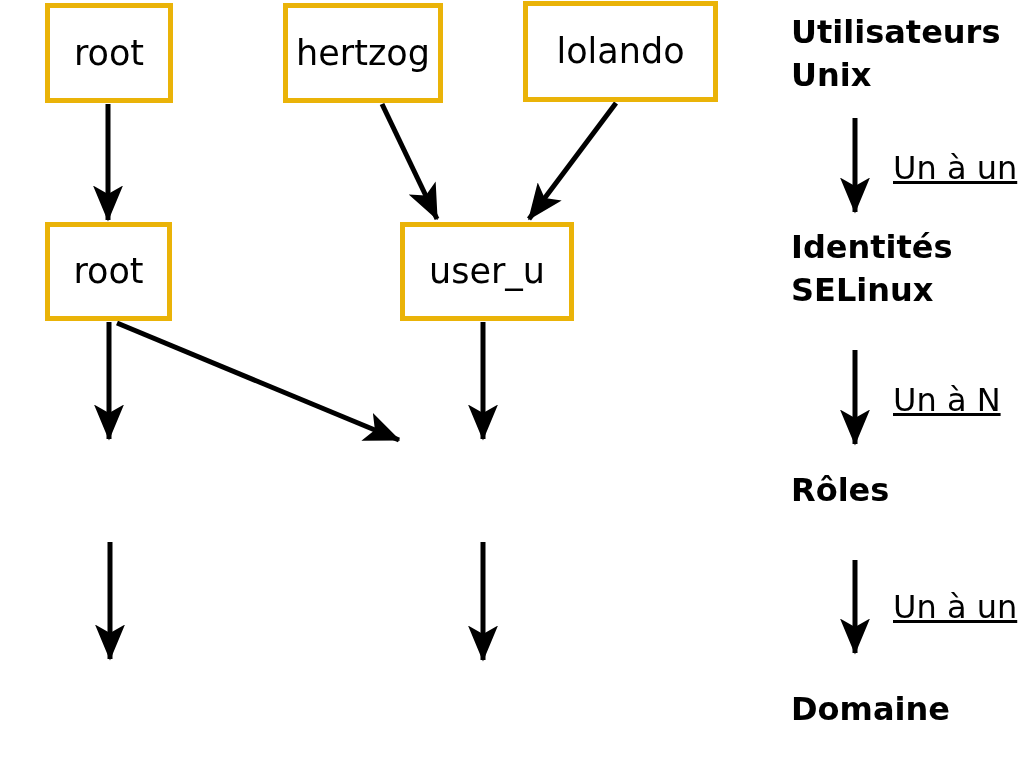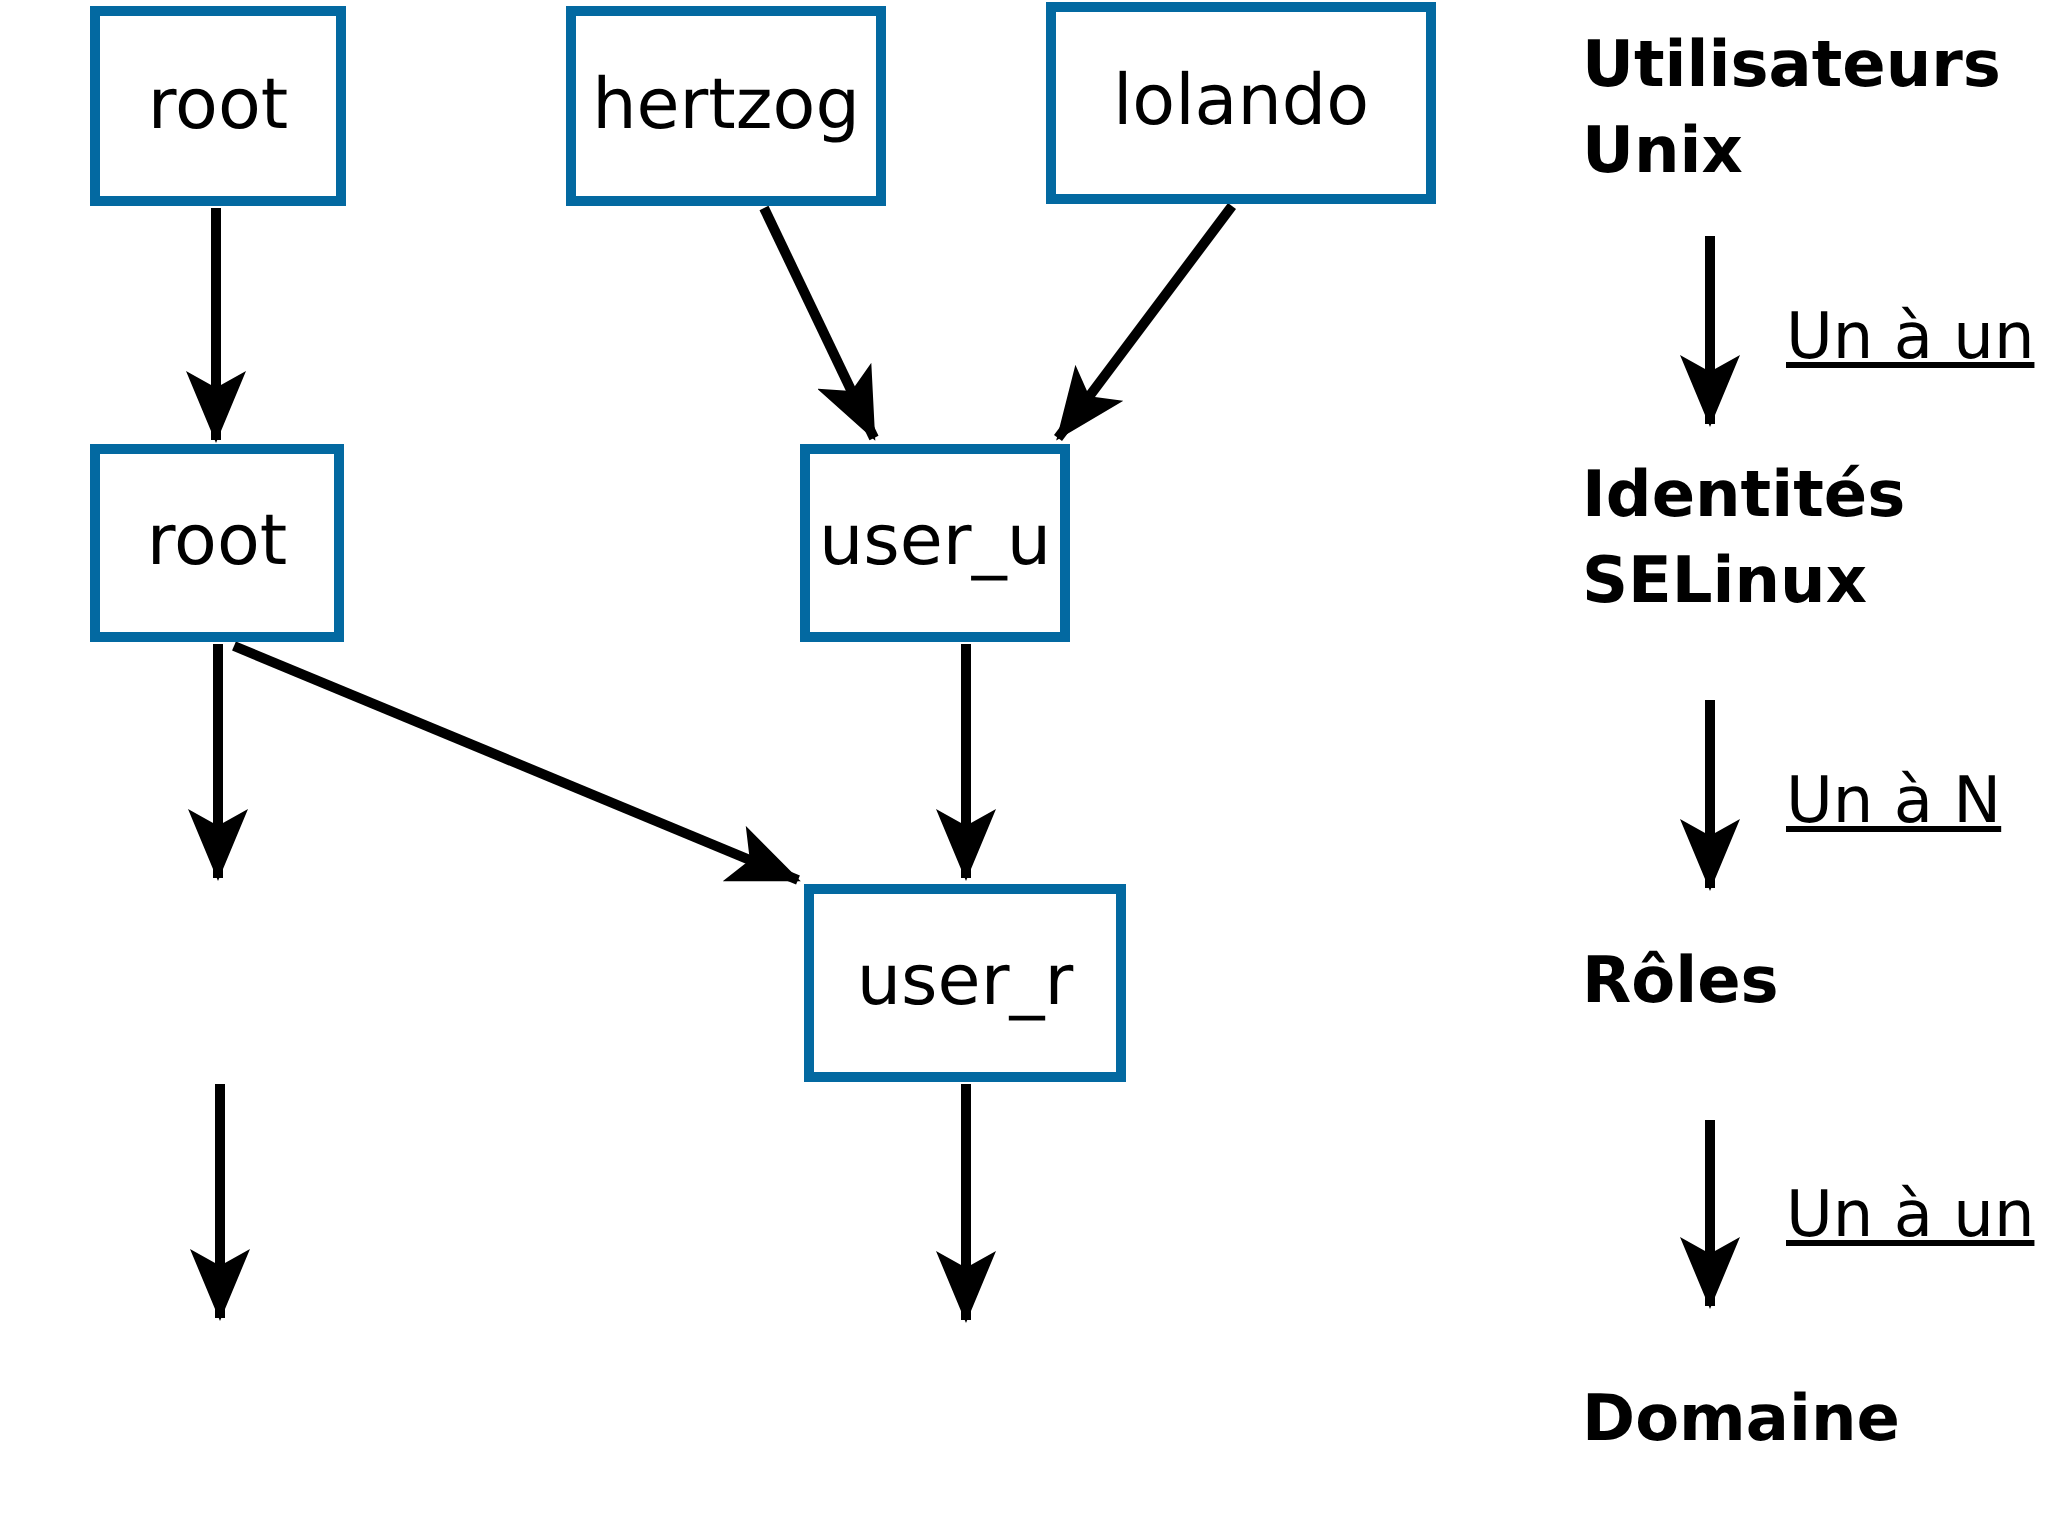--- a/index.html
+++ b/index.html
@@ -14,21 +14,21 @@
   }
   svg.arrows {
     position: absolute;
     left: 0; top: 0;
     width: 1024px;
     height: 765px;
   }
   .node {
     position: absolute;
     box-sizing: border-box;
-    border: 5px solid #0369a1;
+    border: 5px solid #eab308;
     background: #ffffff;
     display: flex;
     align-items: center;
     justify-content: center;
     font-size: 35px;
     line-height: 1;
   }
   .level {
     position: absolute;
     left: 791px;
@@ -68,23 +68,22 @@
       <line x1="855" y1="118" x2="855" y2="212" stroke="#000000" stroke-width="5" marker-end="url(#arrowhead)"></line>
       <line x1="855" y1="350" x2="855" y2="444" stroke="#000000" stroke-width="5" marker-end="url(#arrowhead)"></line>
       <line x1="855" y1="560" x2="855" y2="653" stroke="#000000" stroke-width="5" marker-end="url(#arrowhead)"></line>
     </svg>
 
   <div class="node" style="left:45px;  top:3px;   width:128px; height:100px;">root</div>
   <div class="node" style="left:283px; top:3px;   width:160px; height:100px;">hertzog</div>
   <div class="node" style="left:523px; top:1px;   width:195px; height:101px;">lolando</div>
 
   <div class="node" style="left:45px;  top:222px; width:127px; height:99px;">root</div>
-  <div class="node" style="left:400px; top:222px; width:135px; height:99px;">user_u</div>
+  <div class="node" style="left:400px; top:222px; width:174px; height:99px;">user_u</div>
 
-  <div class="node" style="left:402px; top:442px; width:161px; height:99px;">user_r</div>
 
 
   <div class="level" style="top:11px;">Utilisateurs Unix</div>
   <div class="relation" style="top:147px;">Un à un</div>
   <div class="level" style="top:226px;">Identités SELinux</div>
   <div class="relation" style="top:379px;">Un à N</div>
   <div class="level" style="top:469px;">Rôles</div>
   <div class="relation" style="top:586px;">Un à un</div>
   <div class="level" style="top:688px;">Domaine</div>
 

